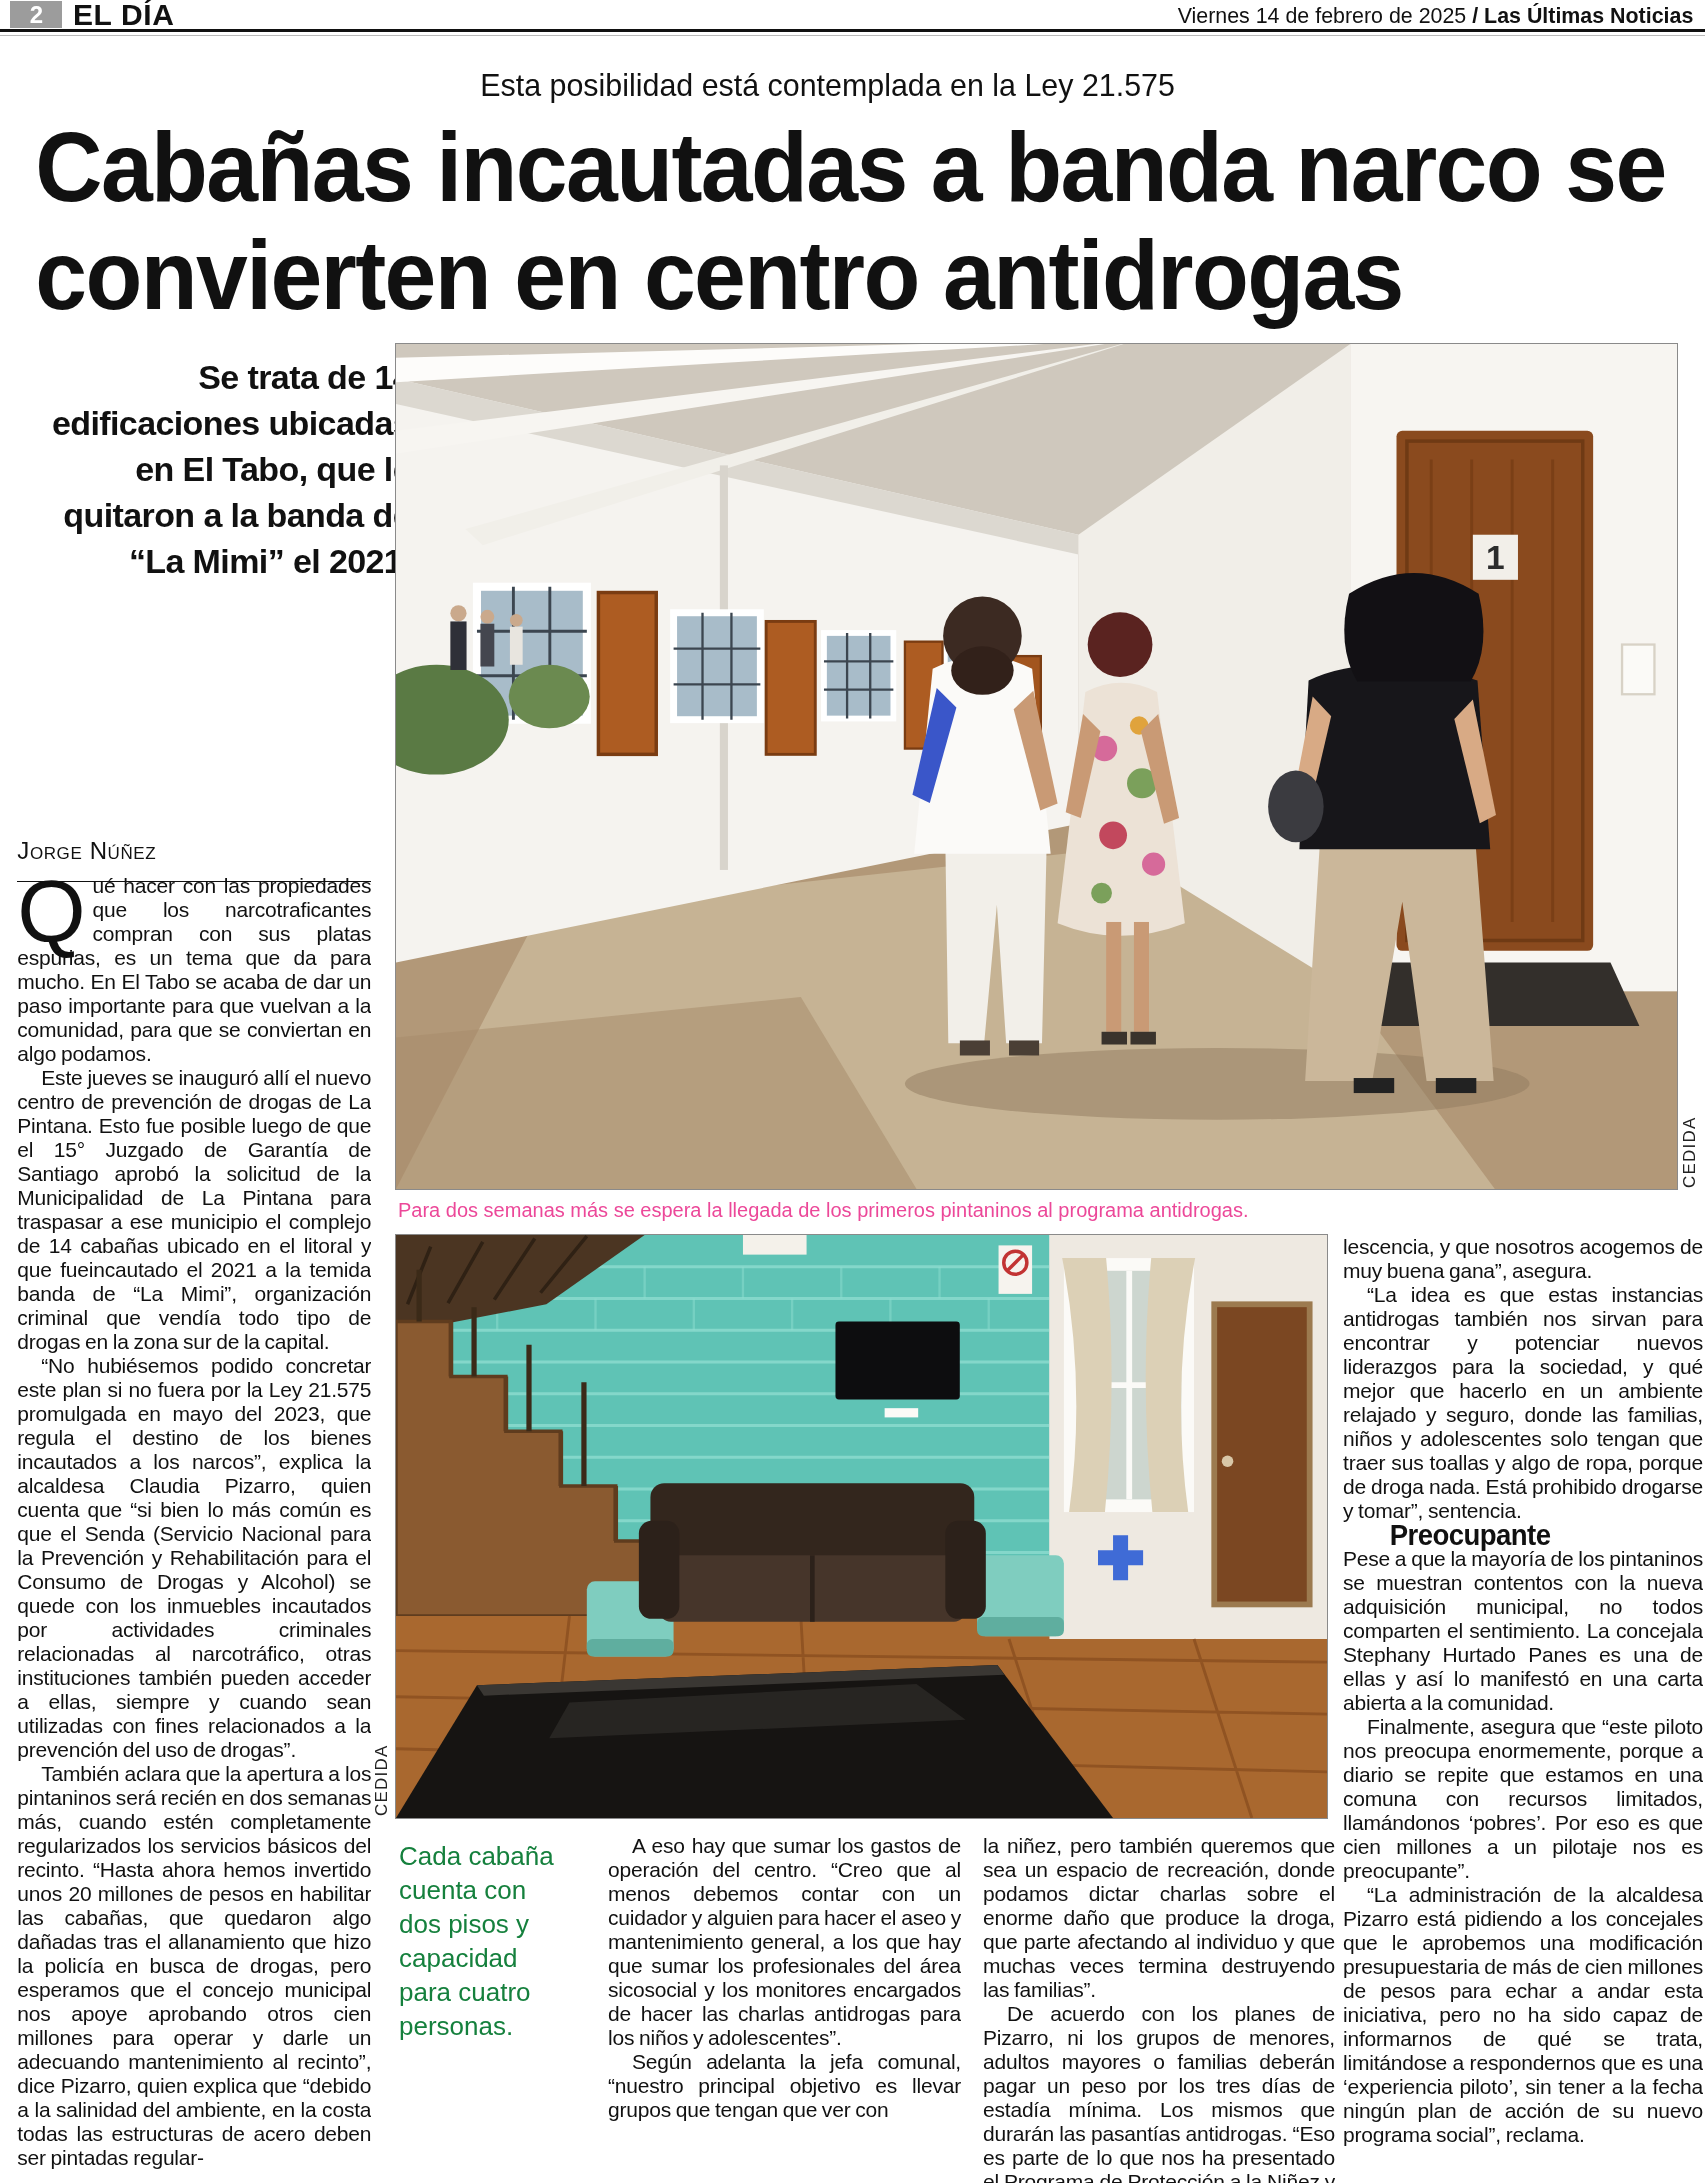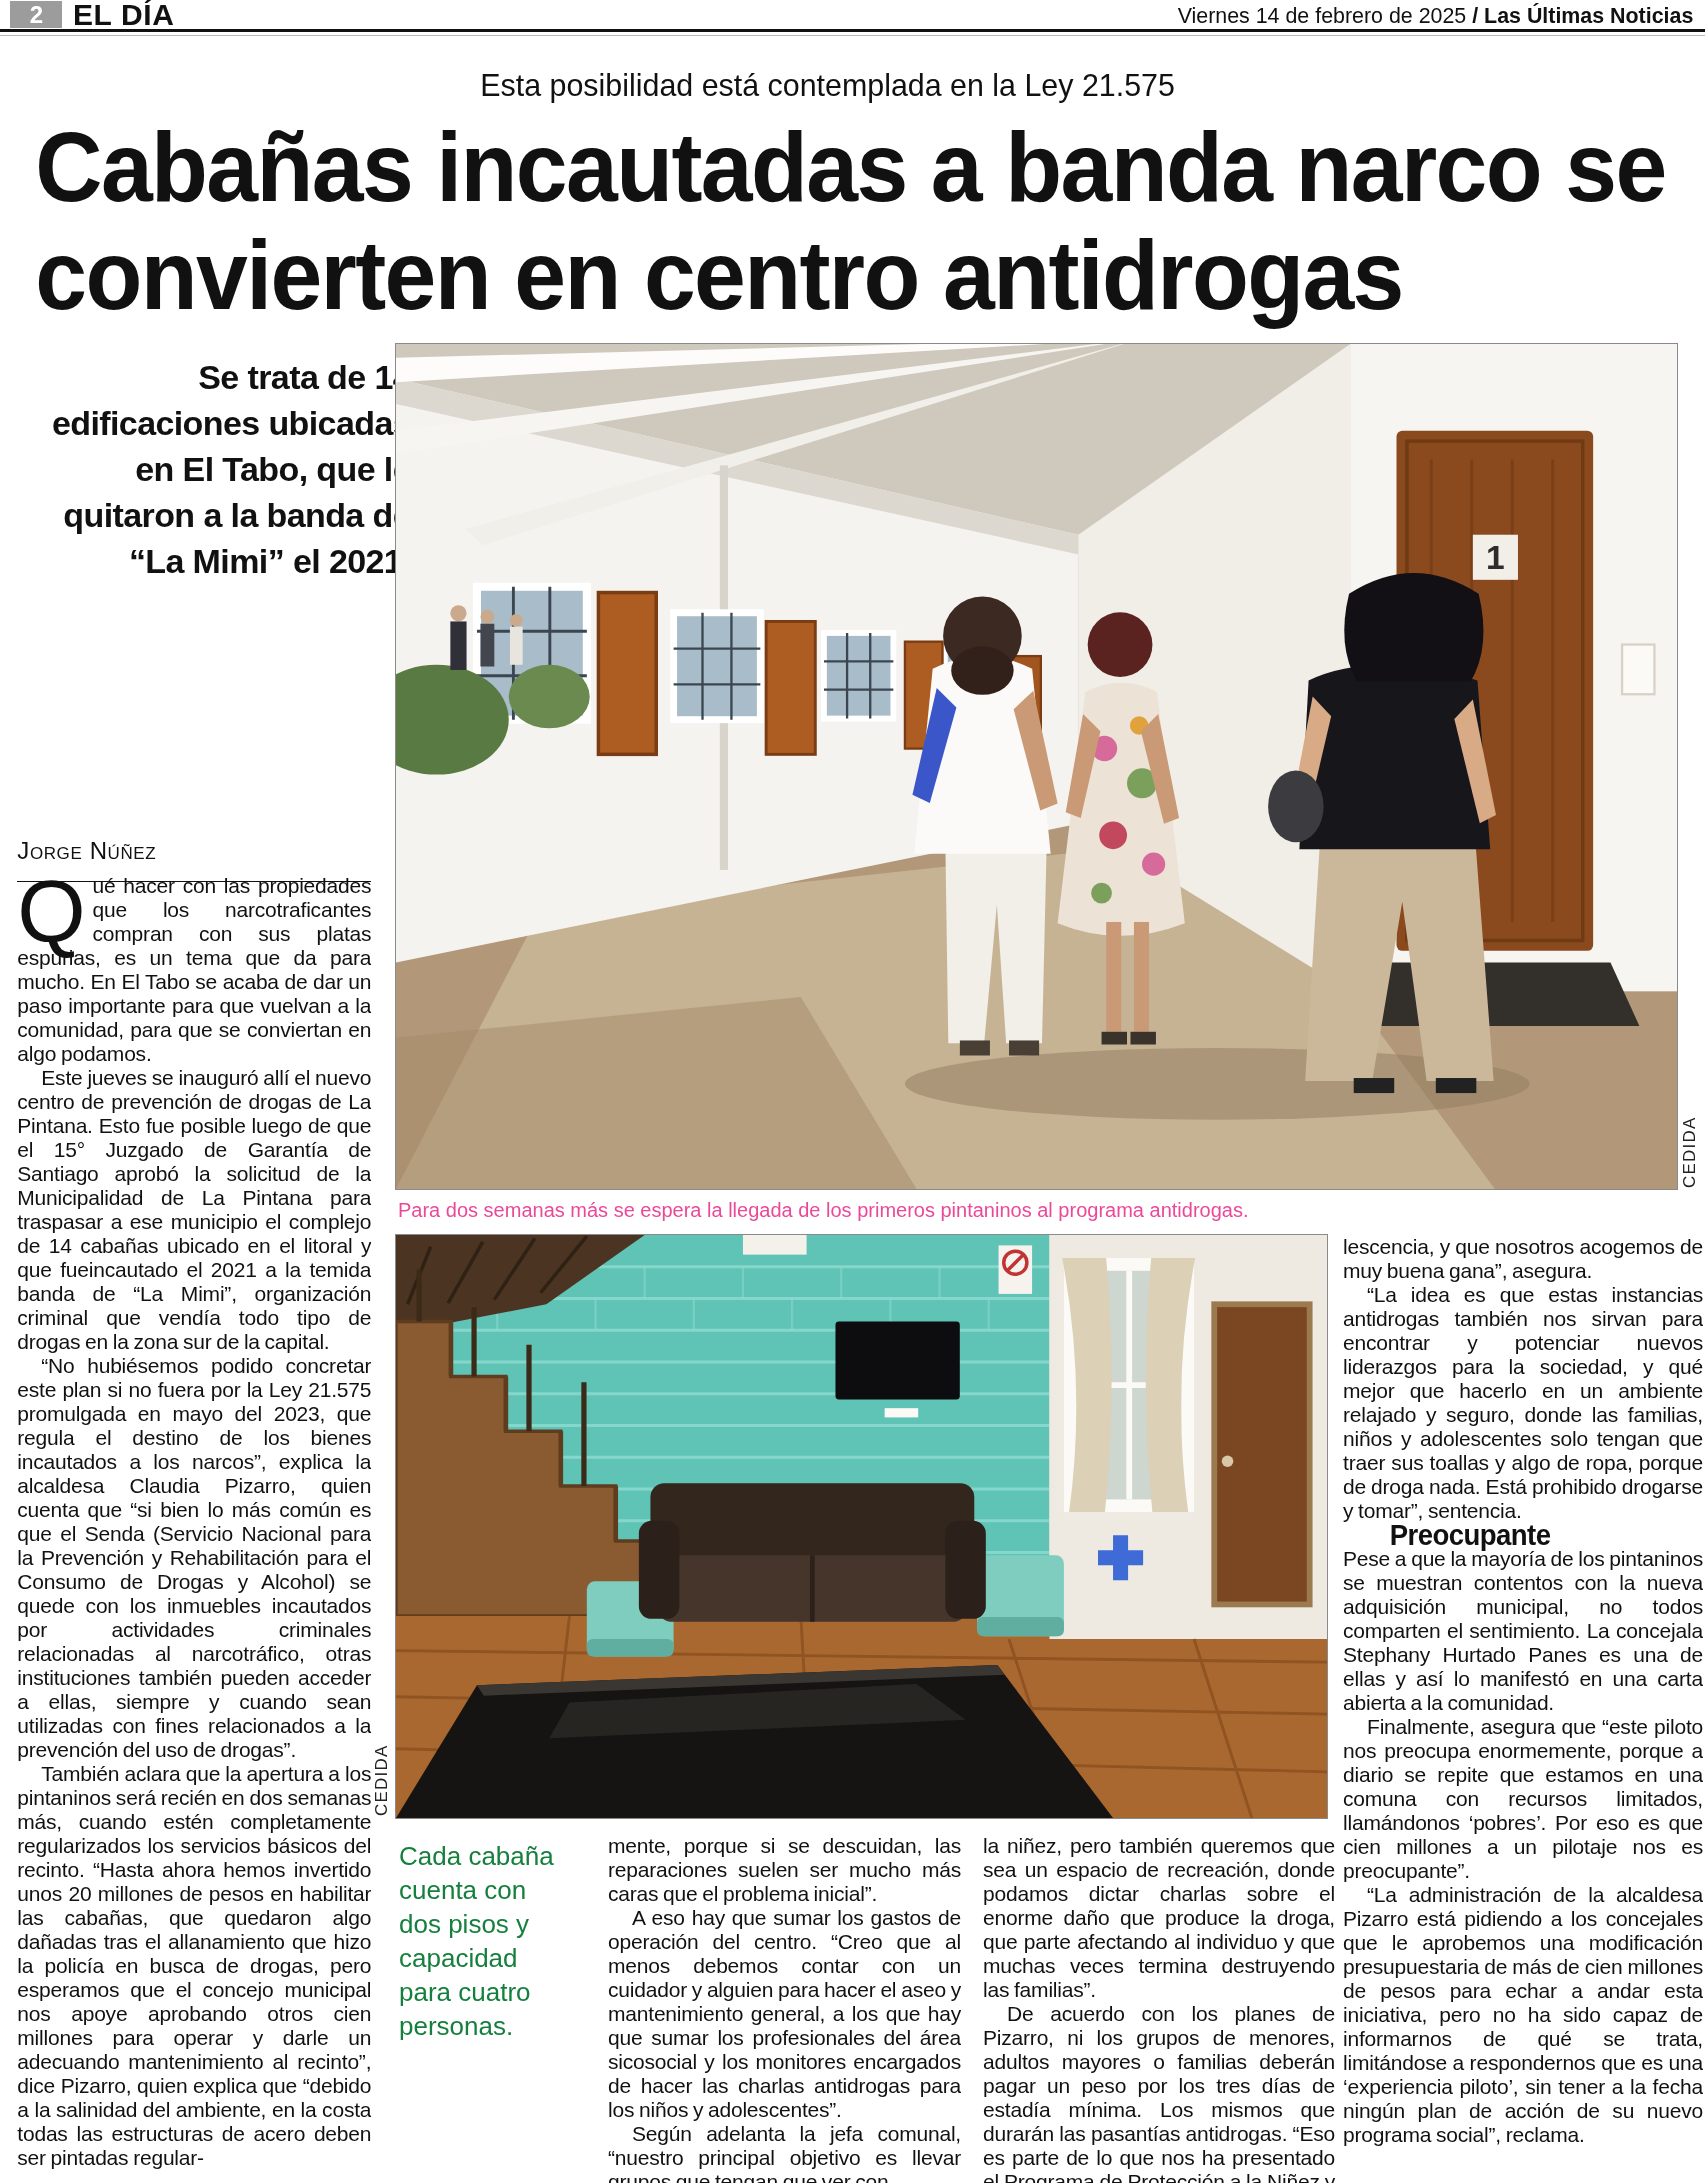--- a/index.html
+++ b/index.html
@@ -246,21 +246,20 @@
         <polygon points="140,780 1040,745 1240,1010 0,1010" fill="#161412"></polygon>
         <polygon points="140,780 1040,745 1052,762 152,798" fill="#3a3733"></polygon>
         <polygon points="300,810 900,778 985,840 265,872" fill="#2e2b28" opacity="0.75"></polygon>
       </g>
     </svg>
   </div>
   <div class="credit credit2">CEDIDA</div>
   <div class="caption2">Cada cabaña cuenta con dos pisos y capacidad para cuatro personas.</div>
 
   <div class="col col3">
-    <p class="noindent">mente, porque si se descuidan, las reparaciones suelen ser mucho más caras que el problema inicial”.</p>
     <p>A eso hay que sumar los gastos de operación del centro. “Creo que al menos debemos contar con un cuidador y alguien para hacer el aseo y mantenimiento general, a los que hay que sumar los profesionales del área sicosocial y los monitores encargados de hacer las charlas antidrogas para los niños y adolescentes”.</p>
     <p>Según adelanta la jefa comunal, “nuestro principal objetivo es llevar grupos que tengan que ver con</p>
   </div>
 
   <div class="col col4">
     <p class="noindent">la niñez, pero también queremos que sea un espacio de recreación, donde podamos dictar charlas sobre el enorme daño que produce la droga, que parte afectando al individuo y que muchas veces termina destruyendo las familias”.</p>
     <p>De acuerdo con los planes de Pizarro, ni los grupos de menores, adultos mayores o familias deberán pagar un peso por los tres días de estadía mínima. Los mismos que durarán las pasantías antidrogas. “Eso es parte de lo que nos ha presentado el Programa de Protección a la Niñez y Ado-</p>
   </div>
 
   <div class="col col5">

